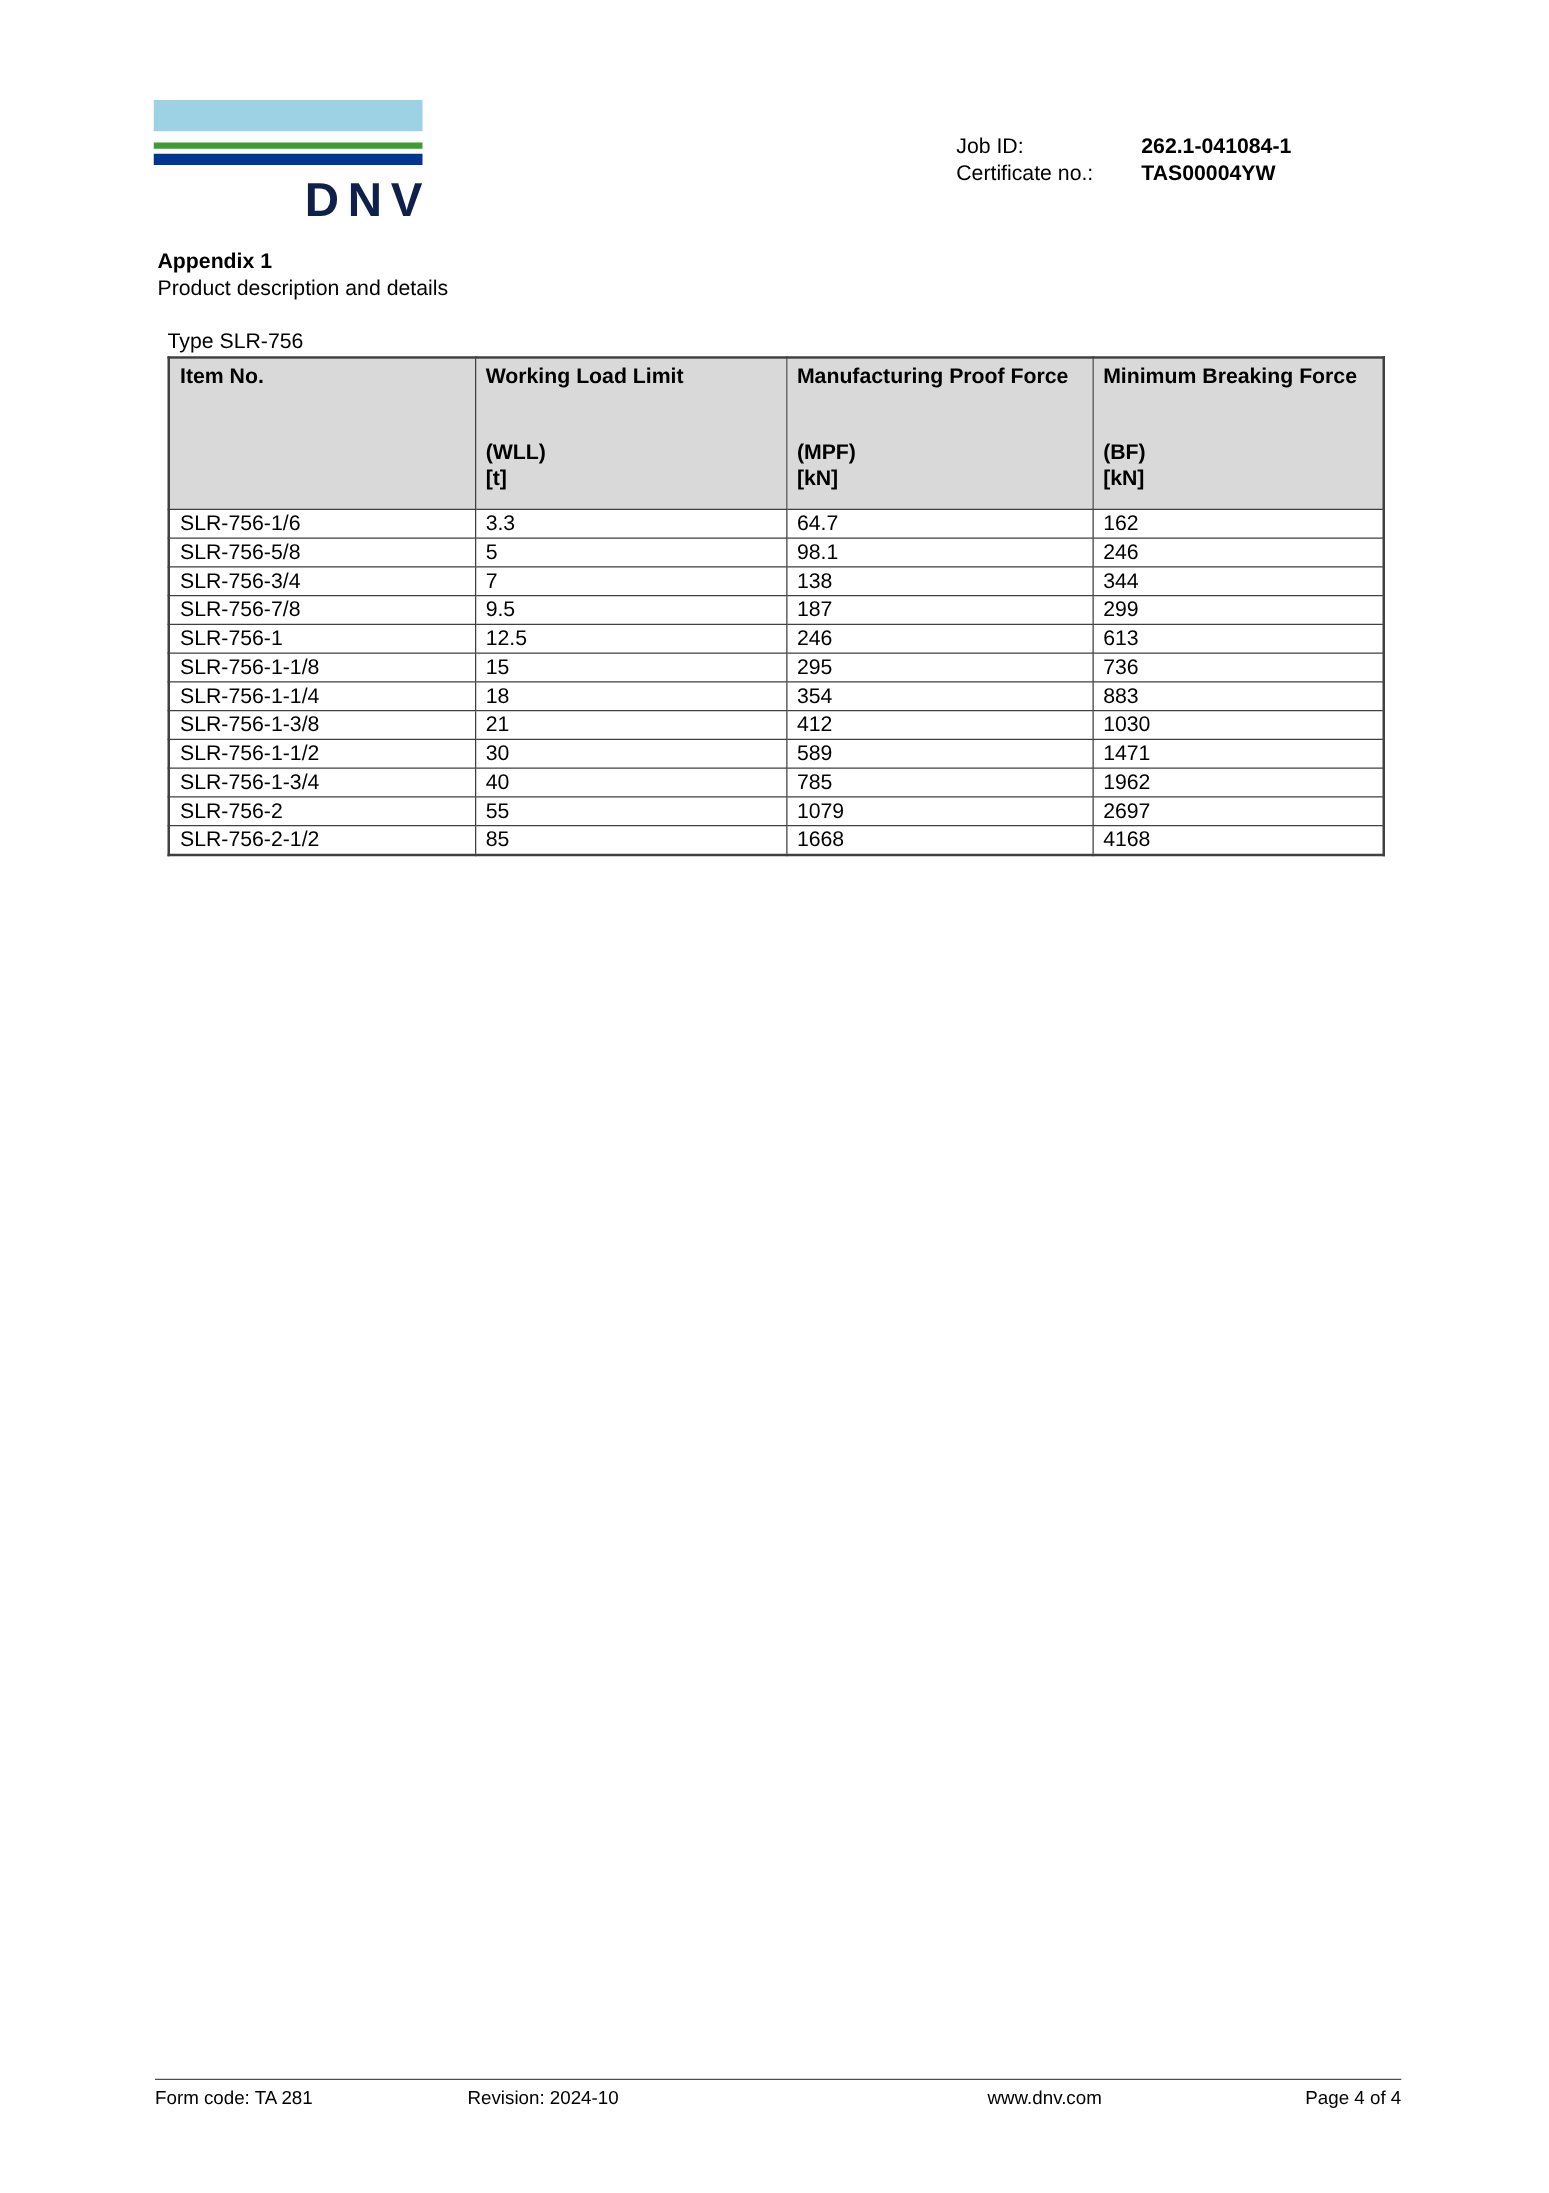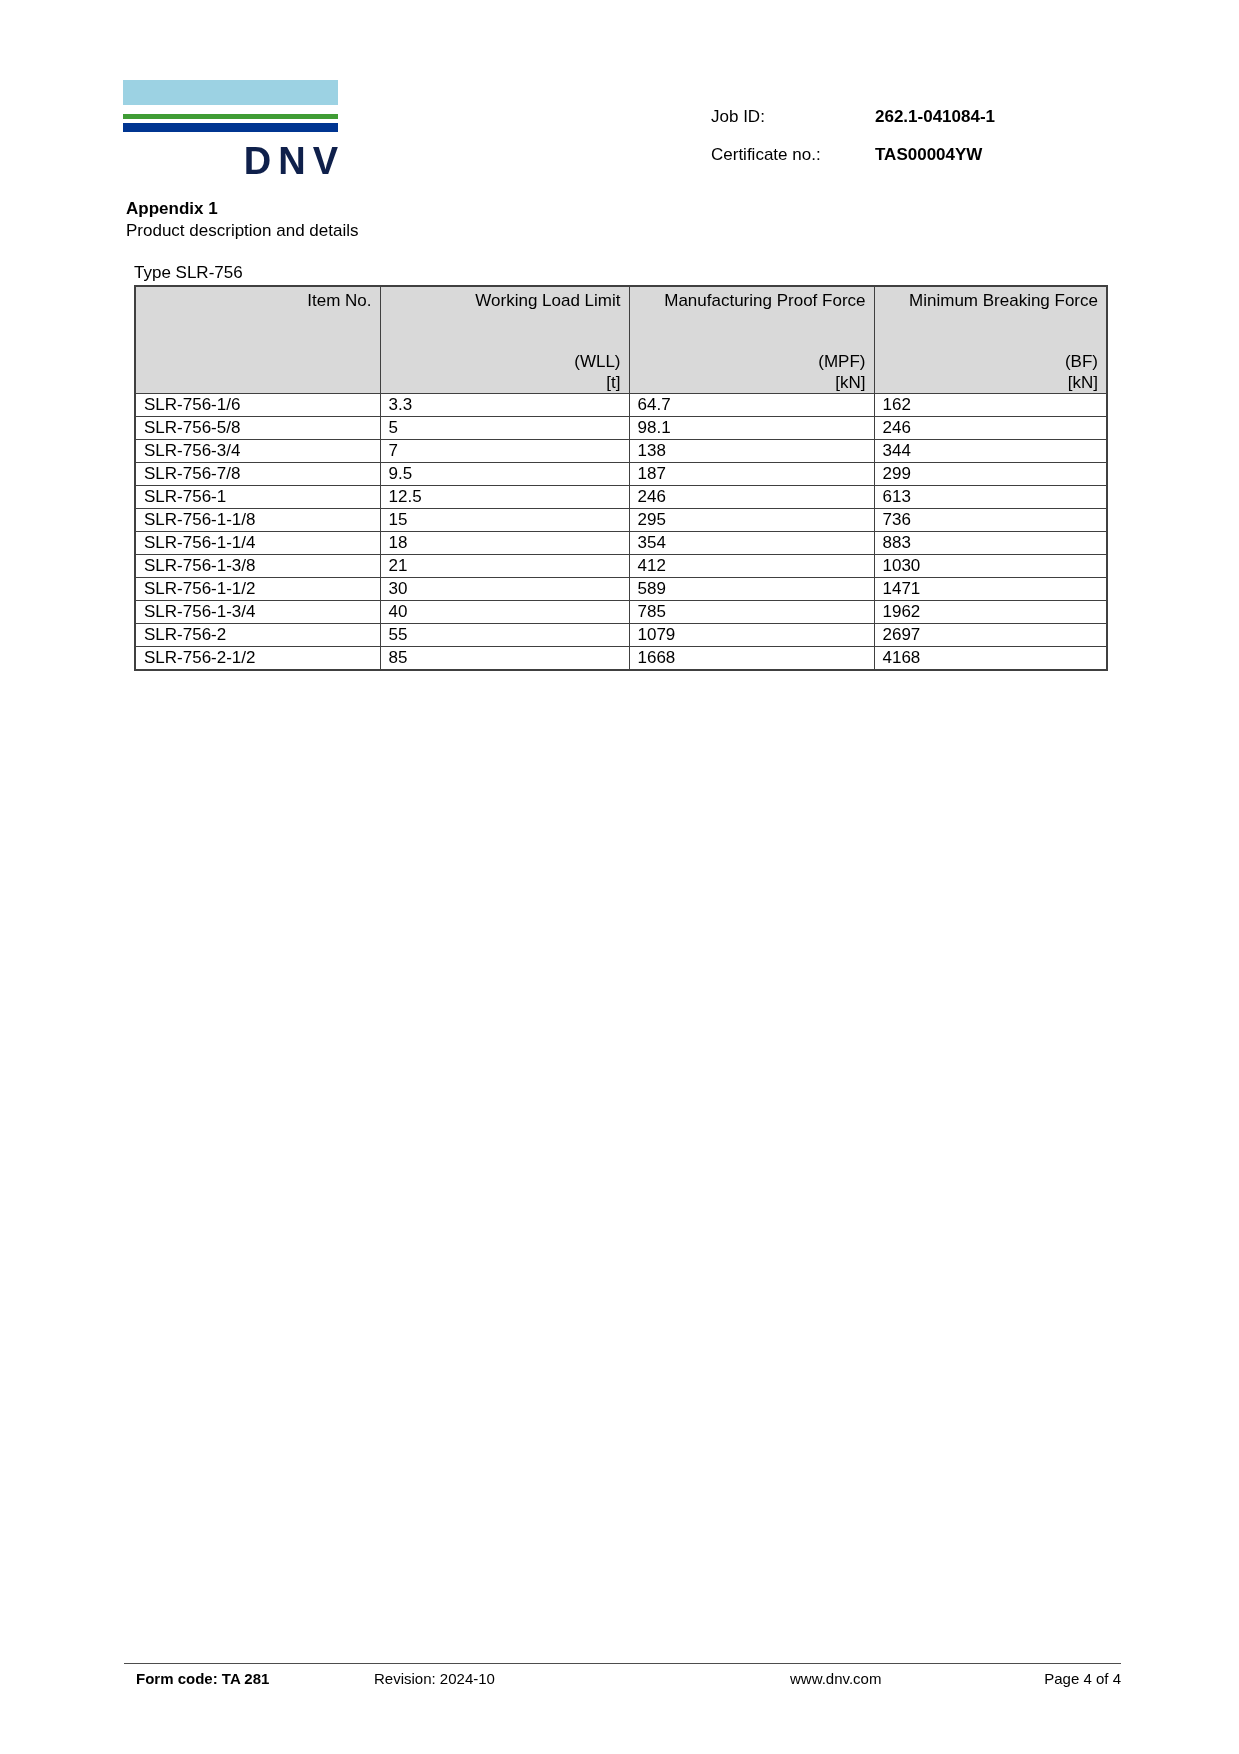--- a/index.html
+++ b/index.html
@@ -35,27 +35,26 @@
     font-weight: bold;
     line-height: 1;
     letter-spacing: 7px;
     margin-right: -7px;
     color: var(--navy, #0F204B);
   }
 
   
   .meta {
     position: absolute;
-    left: 711px;
+    left: 765px;
     top: 106px;
     display: grid;
     grid-template-columns: 148px auto;
     font-size: 17px;
     line-height: 22px;
-    gap: 16px;
   }
   .meta .value { font-weight: bold; }
 
   
   .appendix {
     position: absolute;
     left: 126px;
     top: 198px;
     font-size: 17px;
     line-height: 22px;
@@ -85,24 +84,23 @@
   table.product-table td {
     border: 1px solid var(--border, #404040);
     text-align: left;
     vertical-align: top;
     padding: 0 8px;
     overflow: hidden;
     white-space: nowrap;
   }
   table.product-table th {
     background: var(--header_bg, #D9D9D9);
-    font-weight: normal;
+    font-weight: bold;
     padding-top: 4px;
-    padding-bottom: 0;
-    text-align: right;
+    padding-bottom: 14px;
   }
   .th-inner {
     height: 102px;
     display: flex;
     flex-direction: column;
     justify-content: space-between;
   }
   .th-title { line-height: 20px; white-space: normal; }
   .th-abbr  { line-height: 21px; }
   table.product-table td {
@@ -118,21 +116,21 @@
     width: 997px;
     height: 26px;
     border-top: 1px solid #4d4d4d;
     font-size: 15px;
   }
   .footer span {
     position: absolute;
     top: 6px;
     white-space: nowrap;
   }
-  .footer .f1 { left: 12px; font-weight: bold; }
+  .footer .f1 { left: 0; }
   .footer .f2 { left: 250px; }
   .footer .f3 { left: 666px; }
   .footer .f4 { right: 0; }
 </style>
 </head>
 <body>
 
 <div class="page">
 
   <div class="logo">

